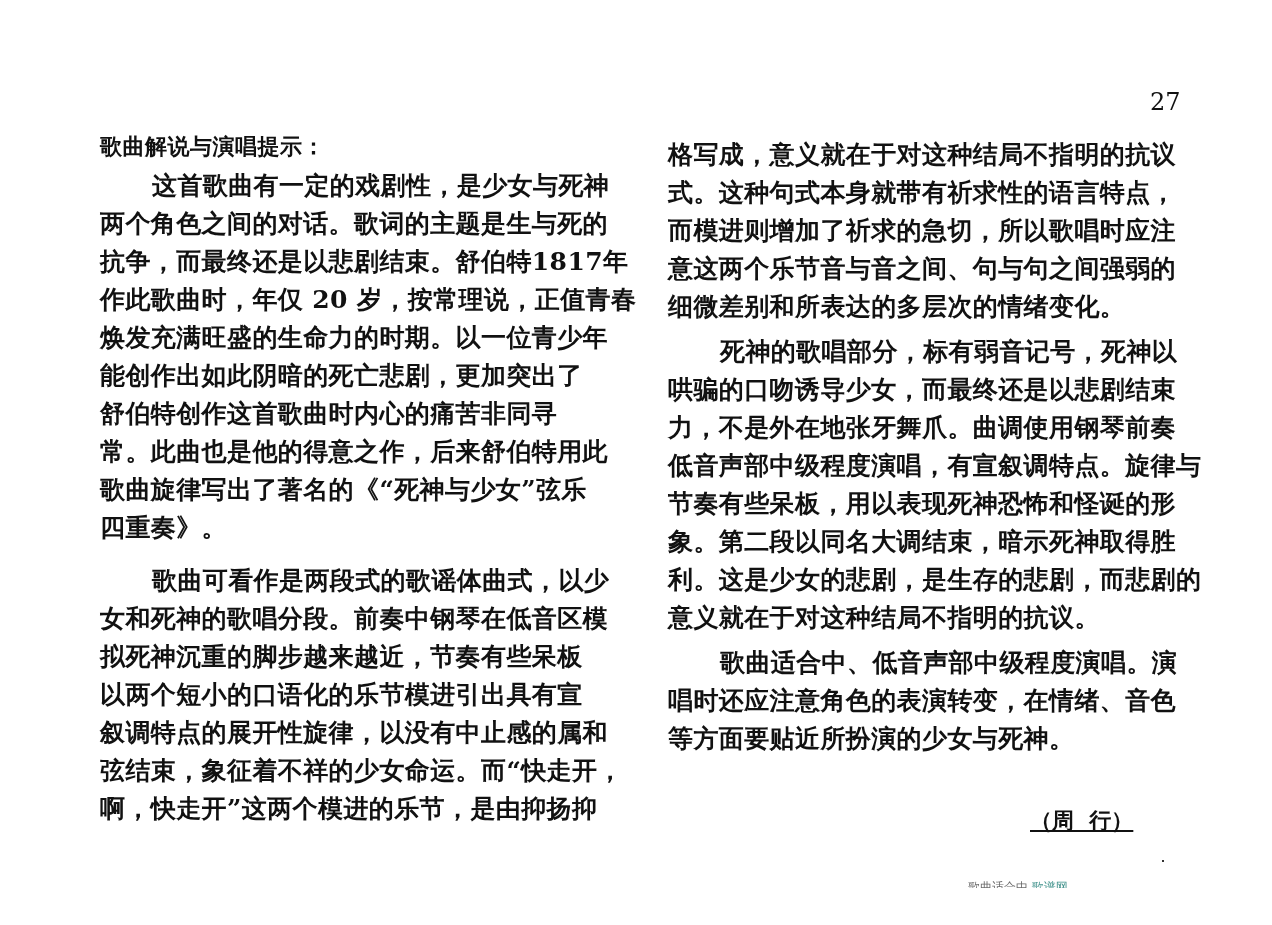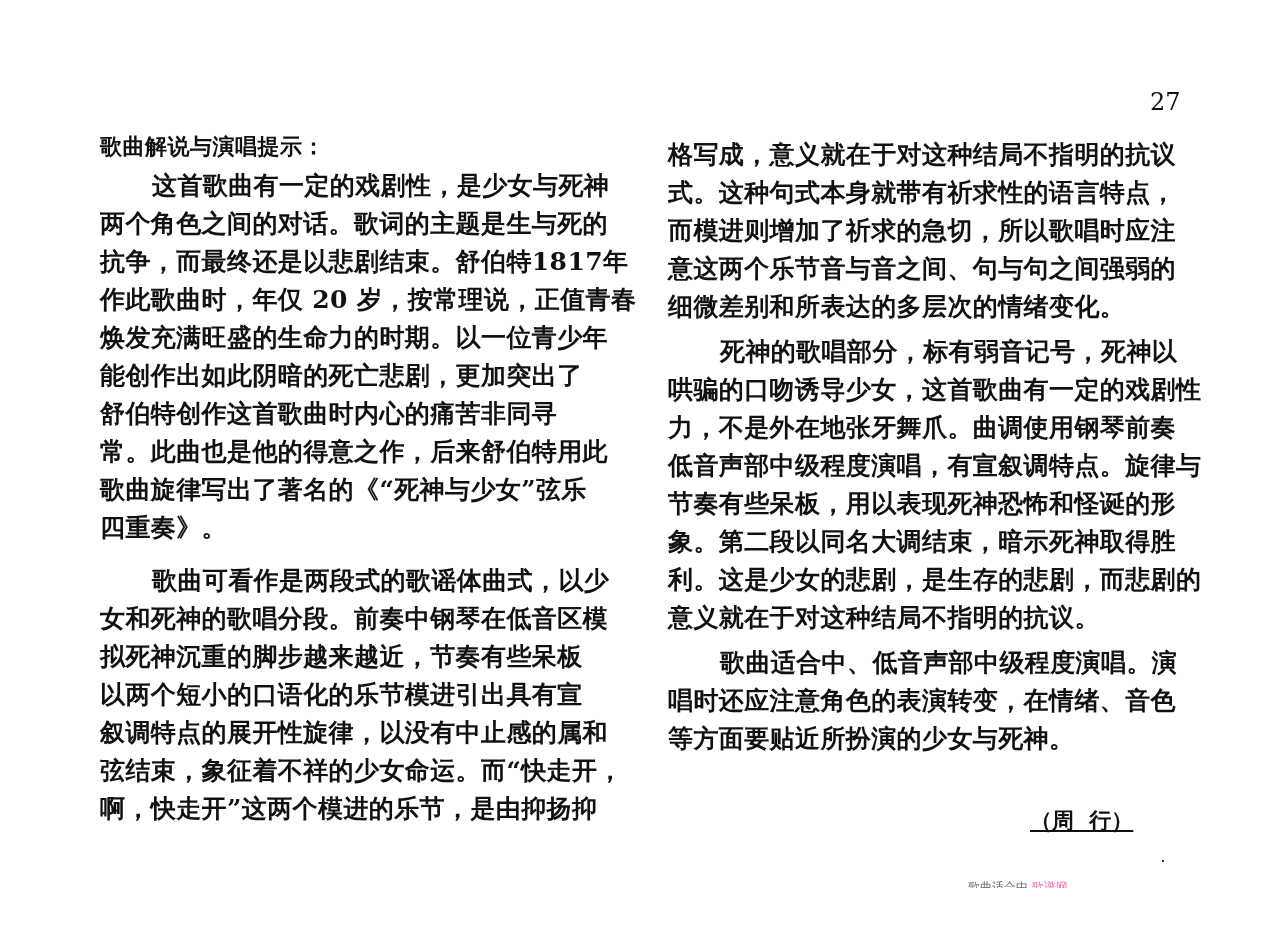--- a/index.html
+++ b/index.html
@@ -69,21 +69,21 @@
       top: 880px;
       font-size: 12px;
       line-height: 14px;
       height: 8px;
       overflow: hidden;
       white-space: nowrap;
       font-family: "DejaVu Sans", "Liberation Sans", sans-serif;
       color: #444;
       opacity: 0.8;
     }
-    .watermark .wm-red { color: #ec4899; margin-top: 20px; }
+    .watermark .wm-red { color: #0f766e; margin-top: 20px; }
     .speck {
       position: absolute;
       left: 1162px;
       top: 860px;
       width: 2px;
       height: 2px;
       background: #333;
     }
   </style>
 </head>
@@ -115,21 +115,21 @@
 </div>
 
 <div class="column col-right">
   <div class="line" style="top:140px">格写成，意义就在于对这种结局不指明的抗议</div>
   <div class="line" style="top:178px">式。这种句式本身就带有祈求性的语言特点，</div>
   <div class="line" style="top:216px">而模进则增加了祈求的急切，所以歌唱时应注</div>
   <div class="line" style="top:254px">意这两个乐节音与音之间、句与句之间强弱的</div>
   <div class="line" style="top:292px">细微差别和所表达的多层次的情绪变化。</div>
 
   <div class="line indent" style="top:337px">死神的歌唱部分，标有弱音记号，死神以</div>
-  <div class="line" style="top:375px">哄骗的口吻诱导少女，这首歌曲有一定的戏剧性</div>
+  <div class="line" style="top:375px">哄骗的口吻诱导少女，而最终还是以悲剧结束</div>
   <div class="line" style="top:413px">力，不是外在地张牙舞爪。曲调使用钢琴前奏</div>
   <div class="line" style="top:451px">低音声部中级程度演唱，有宣叙调特点。旋律与</div>
   <div class="line" style="top:489px">节奏有些呆板，用以表现死神恐怖和怪诞的形</div>
   <div class="line" style="top:527px">象。第二段以同名大调结束，暗示死神取得胜</div>
   <div class="line" style="top:565px">利。这是少女的悲剧，是生存的悲剧，而悲剧的</div>
   <div class="line" style="top:603px">意义就在于对这种结局不指明的抗议。</div>
 
   <div class="line indent" style="top:648px">歌曲适合中、低音声部中级程度演唱。演</div>
   <div class="line" style="top:686px">唱时还应注意角色的表演转变，在情绪、音色</div>
   <div class="line" style="top:724px">等方面要贴近所扮演的少女与死神。</div>

